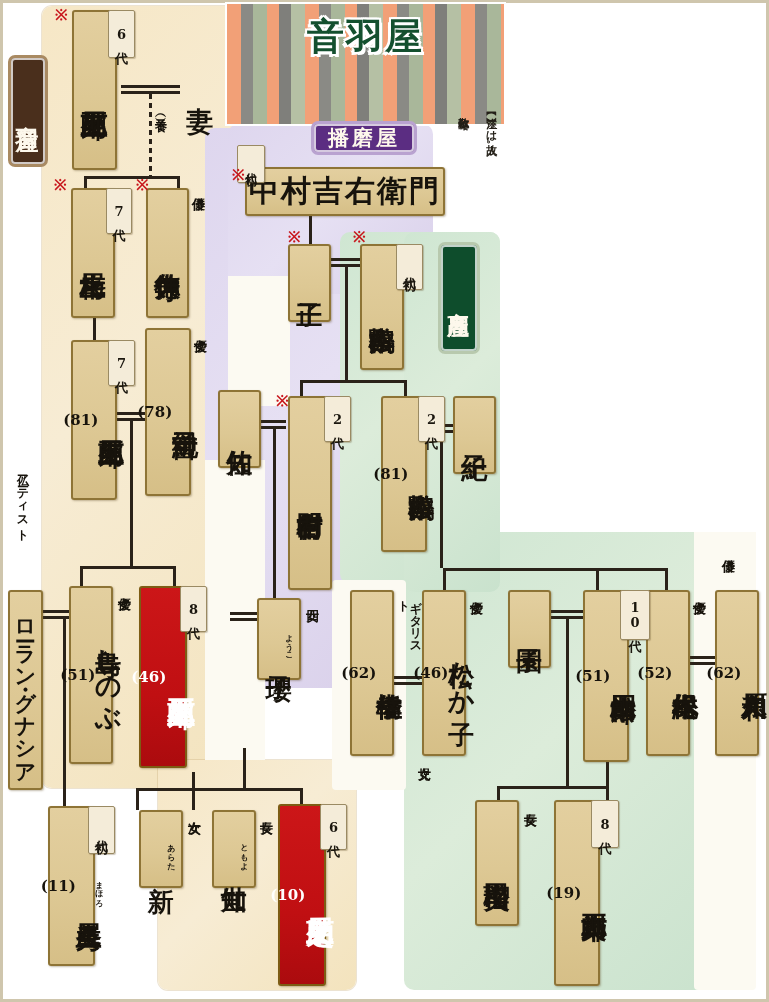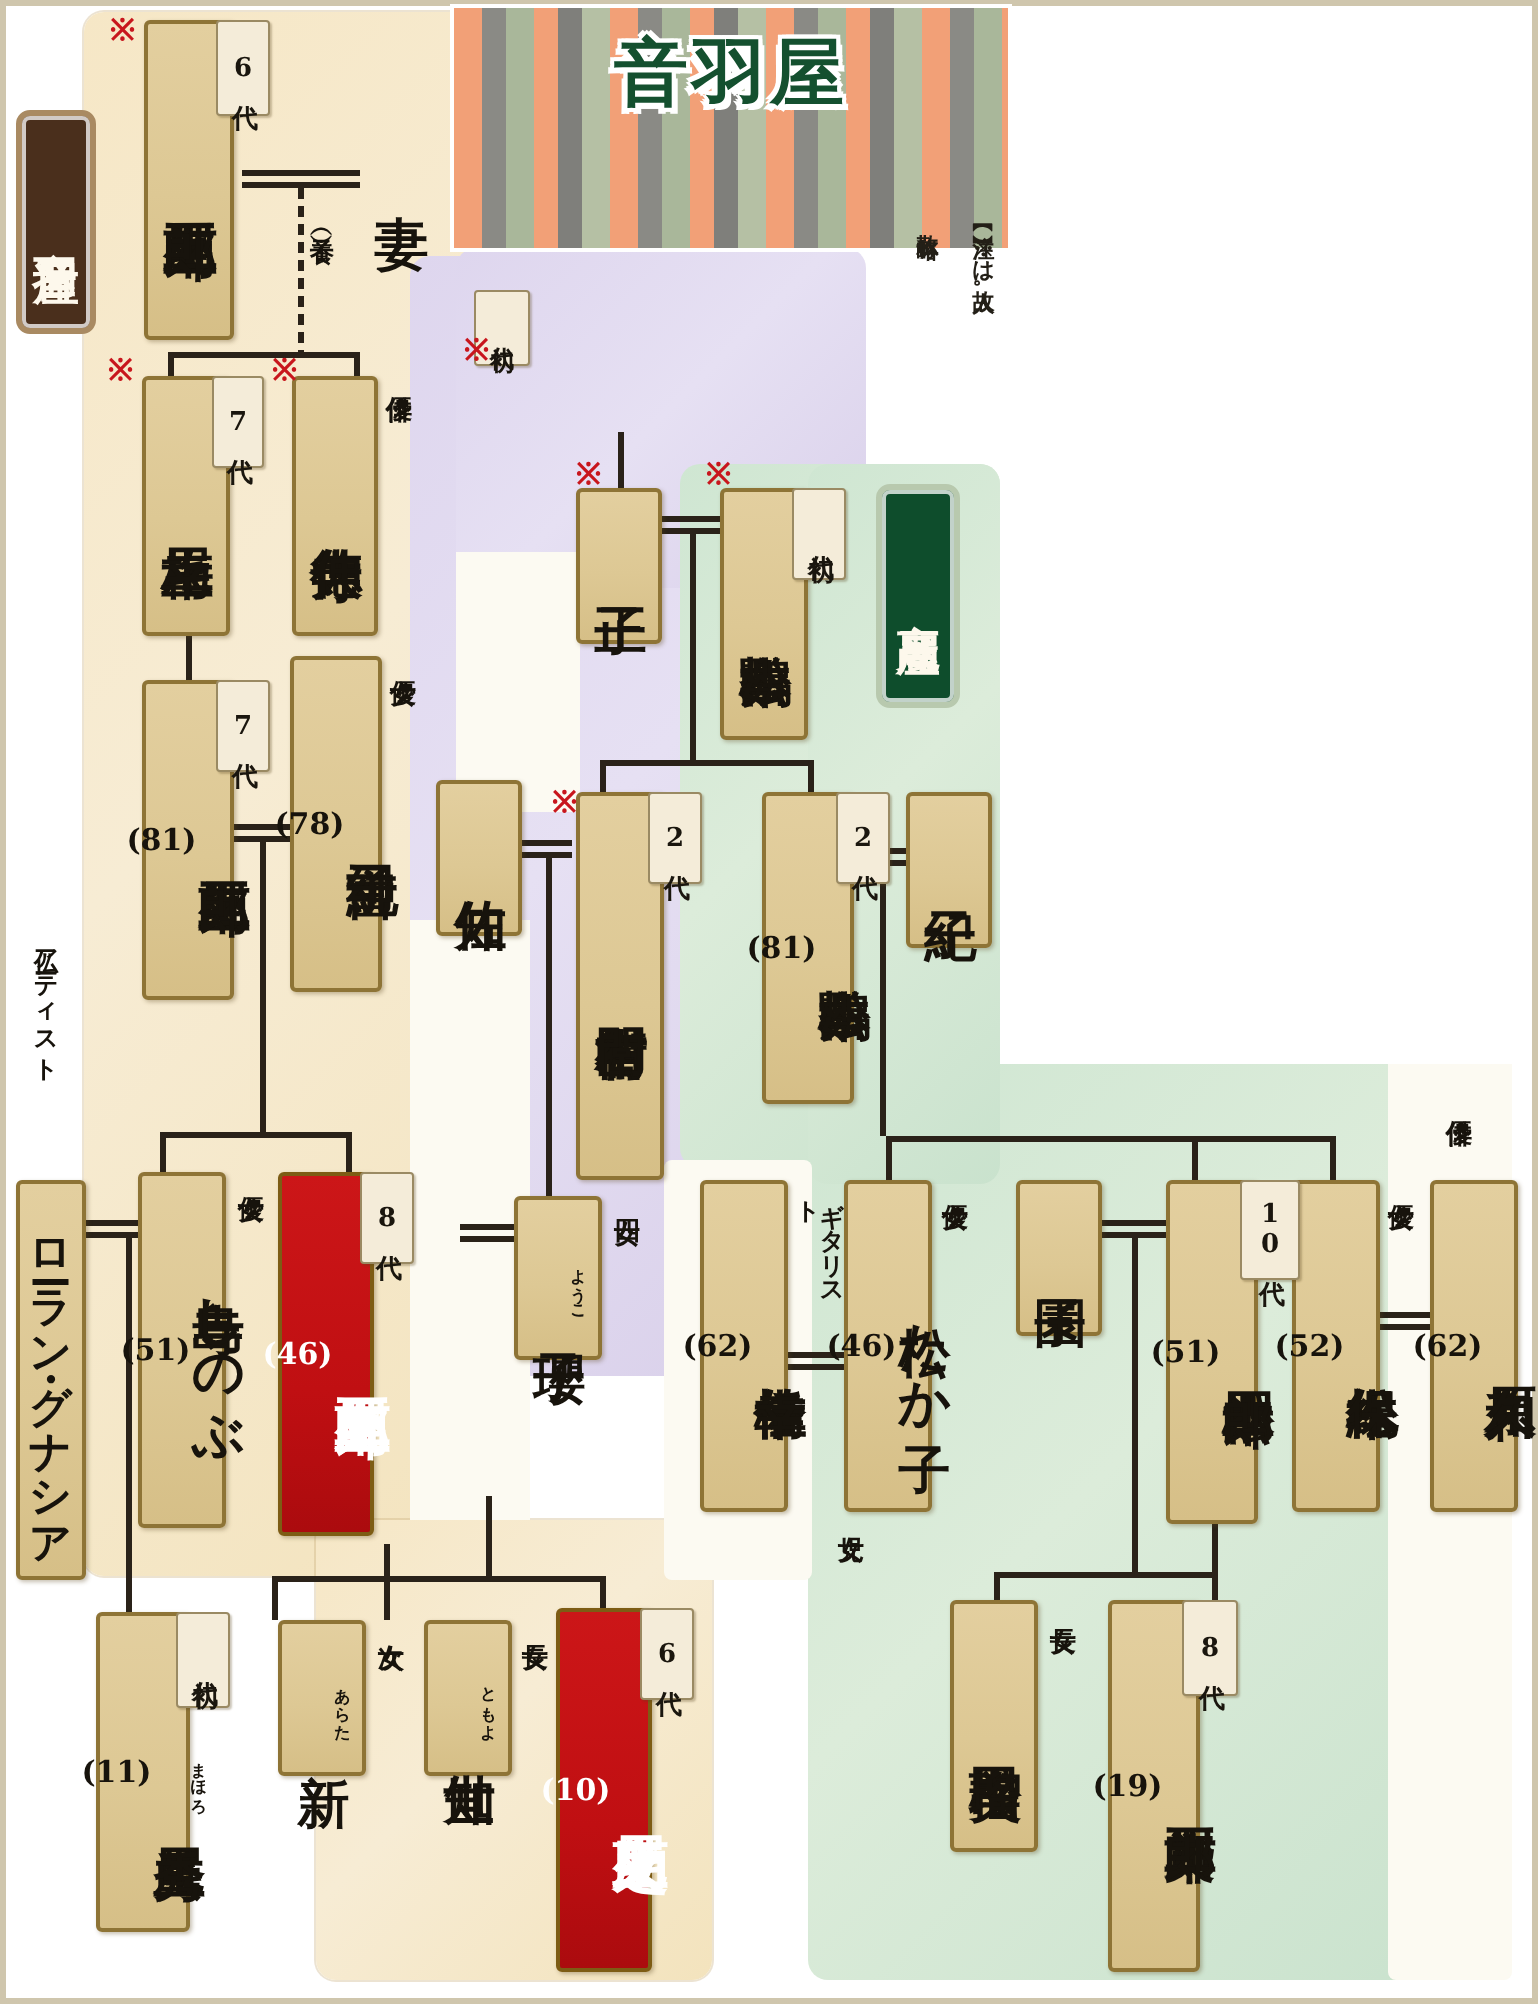--- a/index.html
+++ b/index.html
@@ -135,20 +135,23 @@
   <div id="title-band">
     <div class="ttl l1">音羽屋</div>
   </div>
 
   <div class="vnote" style="left:484px;top:108px;height:92px;">【注】※は故人。</div>
   <div class="vnote" style="left:456px;top:108px;height:52px;">敬称略</div>
 
   <div class="plaque plaque-brown" style="left:8px;top:55px;width:40px;height:112px;font-size:23px;">
     <div class="inner">音羽屋</div>
   </div>
+  <div class="plaque plaque-purple plaque-h" style="left:311px;top:121px;width:106px;height:34px;font-size:21px;">
+    <div class="inner">播磨屋</div>
+  </div>
   <div class="plaque plaque-green" style="left:438px;top:242px;width:42px;height:112px;font-size:22px;">
     <div class="inner">高麗屋</div>
   </div>
 
   <div class="ln lnh" style="left:121px;top:85px;width:59px;height:2.5px;"></div>
   <div class="ln lnh" style="left:121px;top:91px;width:59px;height:2.5px;"></div>
 
   <div class="dash" style="left:149px;top:94px;height:82px;"></div>
 
   <div class="ln lnh" style="left:84px;top:176px;width:96px;height:2.5px;"></div>
@@ -319,20 +322,23 @@
     <span class="nmwrap">
       <span class="nm">尾上菊之助</span>
       <span class="age">(10)</span>
     </span>
   </div>
   <div class="gen" style="left:320px;top:804px;width:27px;height:46px;">
     <span>6代</span>
   </div>
 
   <div class="kome" style="left:232px;top:168px;">※</div>
+  <div class="pbox hz" style="left:245px;top:167px;width:200px;height:49px;font-size:30px;">
+    <span class="nm">中村吉右衛門</span>
+  </div>
   <div class="gen" style="left:237px;top:145px;width:28px;height:38px;font-size:12px;">
     <span>初代</span>
   </div>
 
   <div class="kome" style="left:288px;top:230px;">※</div>
   <div class="pbox" style="left:288px;top:244px;width:43px;height:78px;font-size:26px;">
     <span class="nm">正子</span>
   </div>
 
   <div class="kome" style="left:353px;top:230px;">※</div>

